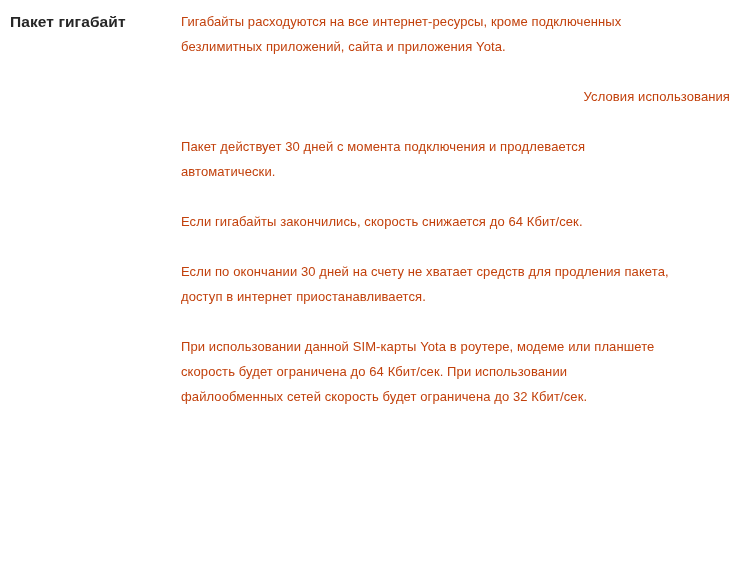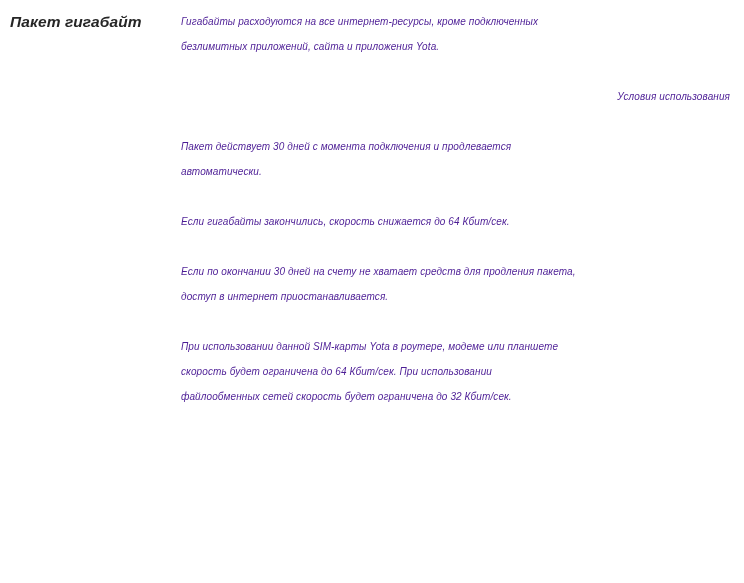--- a/index.html
+++ b/index.html
@@ -7,21 +7,20 @@
     padding: 0;
     background: #ffffff;
     font-family: "Liberation Sans", "DejaVu Sans", sans-serif;
   }
   .page {
     width: 744px;
     height: 583px;
     box-sizing: border-box;
     background: #ffffff;
     overflow: hidden;
-    font-style: italic;
   }
   .tariff-row {
     display: flex;
     align-items: flex-start;
     box-sizing: border-box;
     padding: 9px 14px 0 10px;
   }
   .term-col {
     width: 171px;
     flex: 0 0 171px;
@@ -34,23 +33,23 @@
     line-height: 25px;
     color: #262626;
     letter-spacing: 0.1px;
   }
   .desc-col {
     flex: 1 1 auto;
     min-width: 0;
   }
   .desc-col p {
     margin: 0 0 25px 0;
-    font-size: 10px;
+    font-size: 13px;
     line-height: 25px;
-    color: #4c1d95;
+    color: #c2410c;
     white-space: pre-line;
     letter-spacing: 0.1px;
   }
   .section-header {
     margin: 0 0 25px 0;
     font-size: 15.5px;
     line-height: 25px;
     color: #a6a6a6;
     white-space: pre-line;
     letter-spacing: 0.1px;

